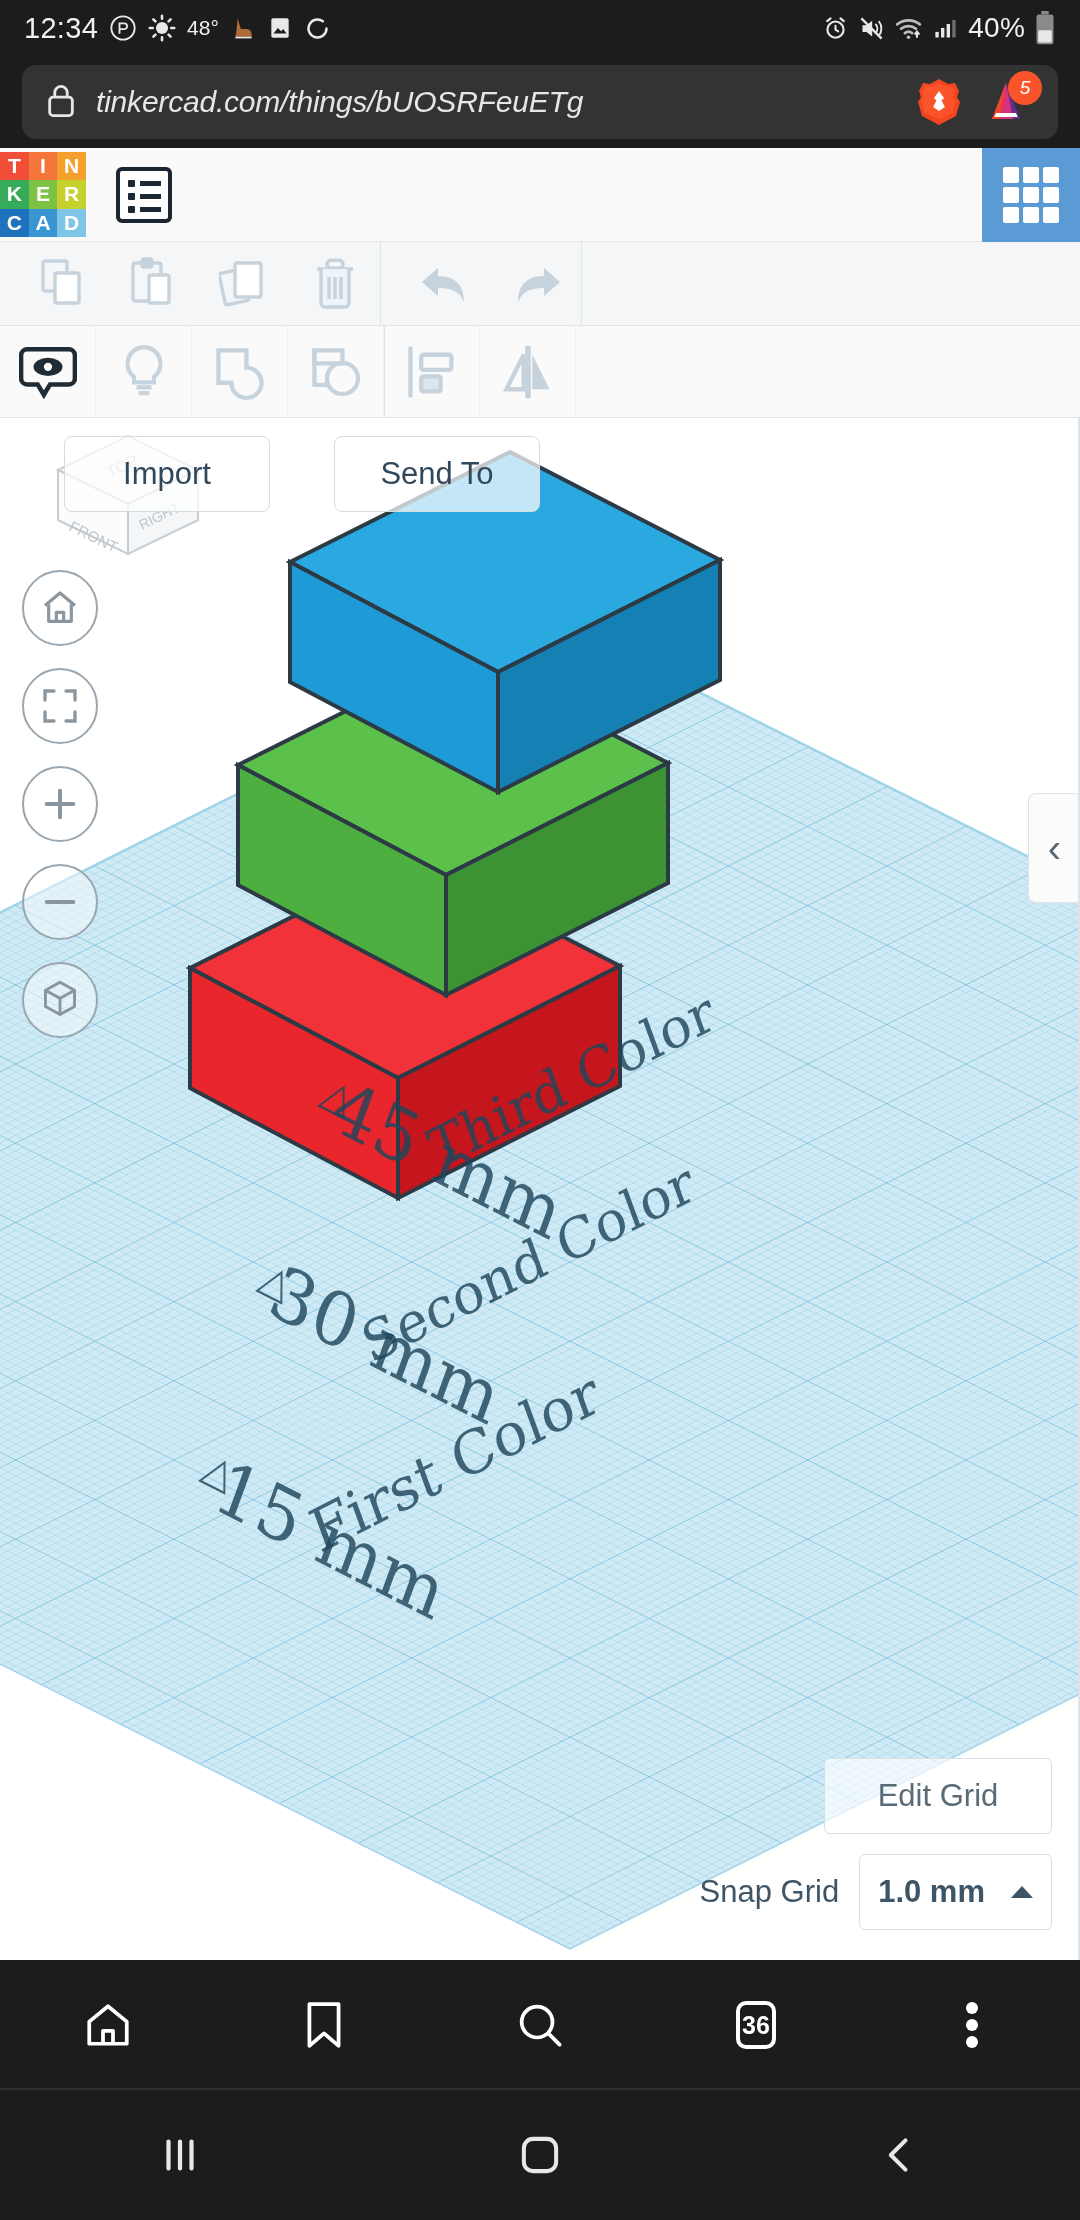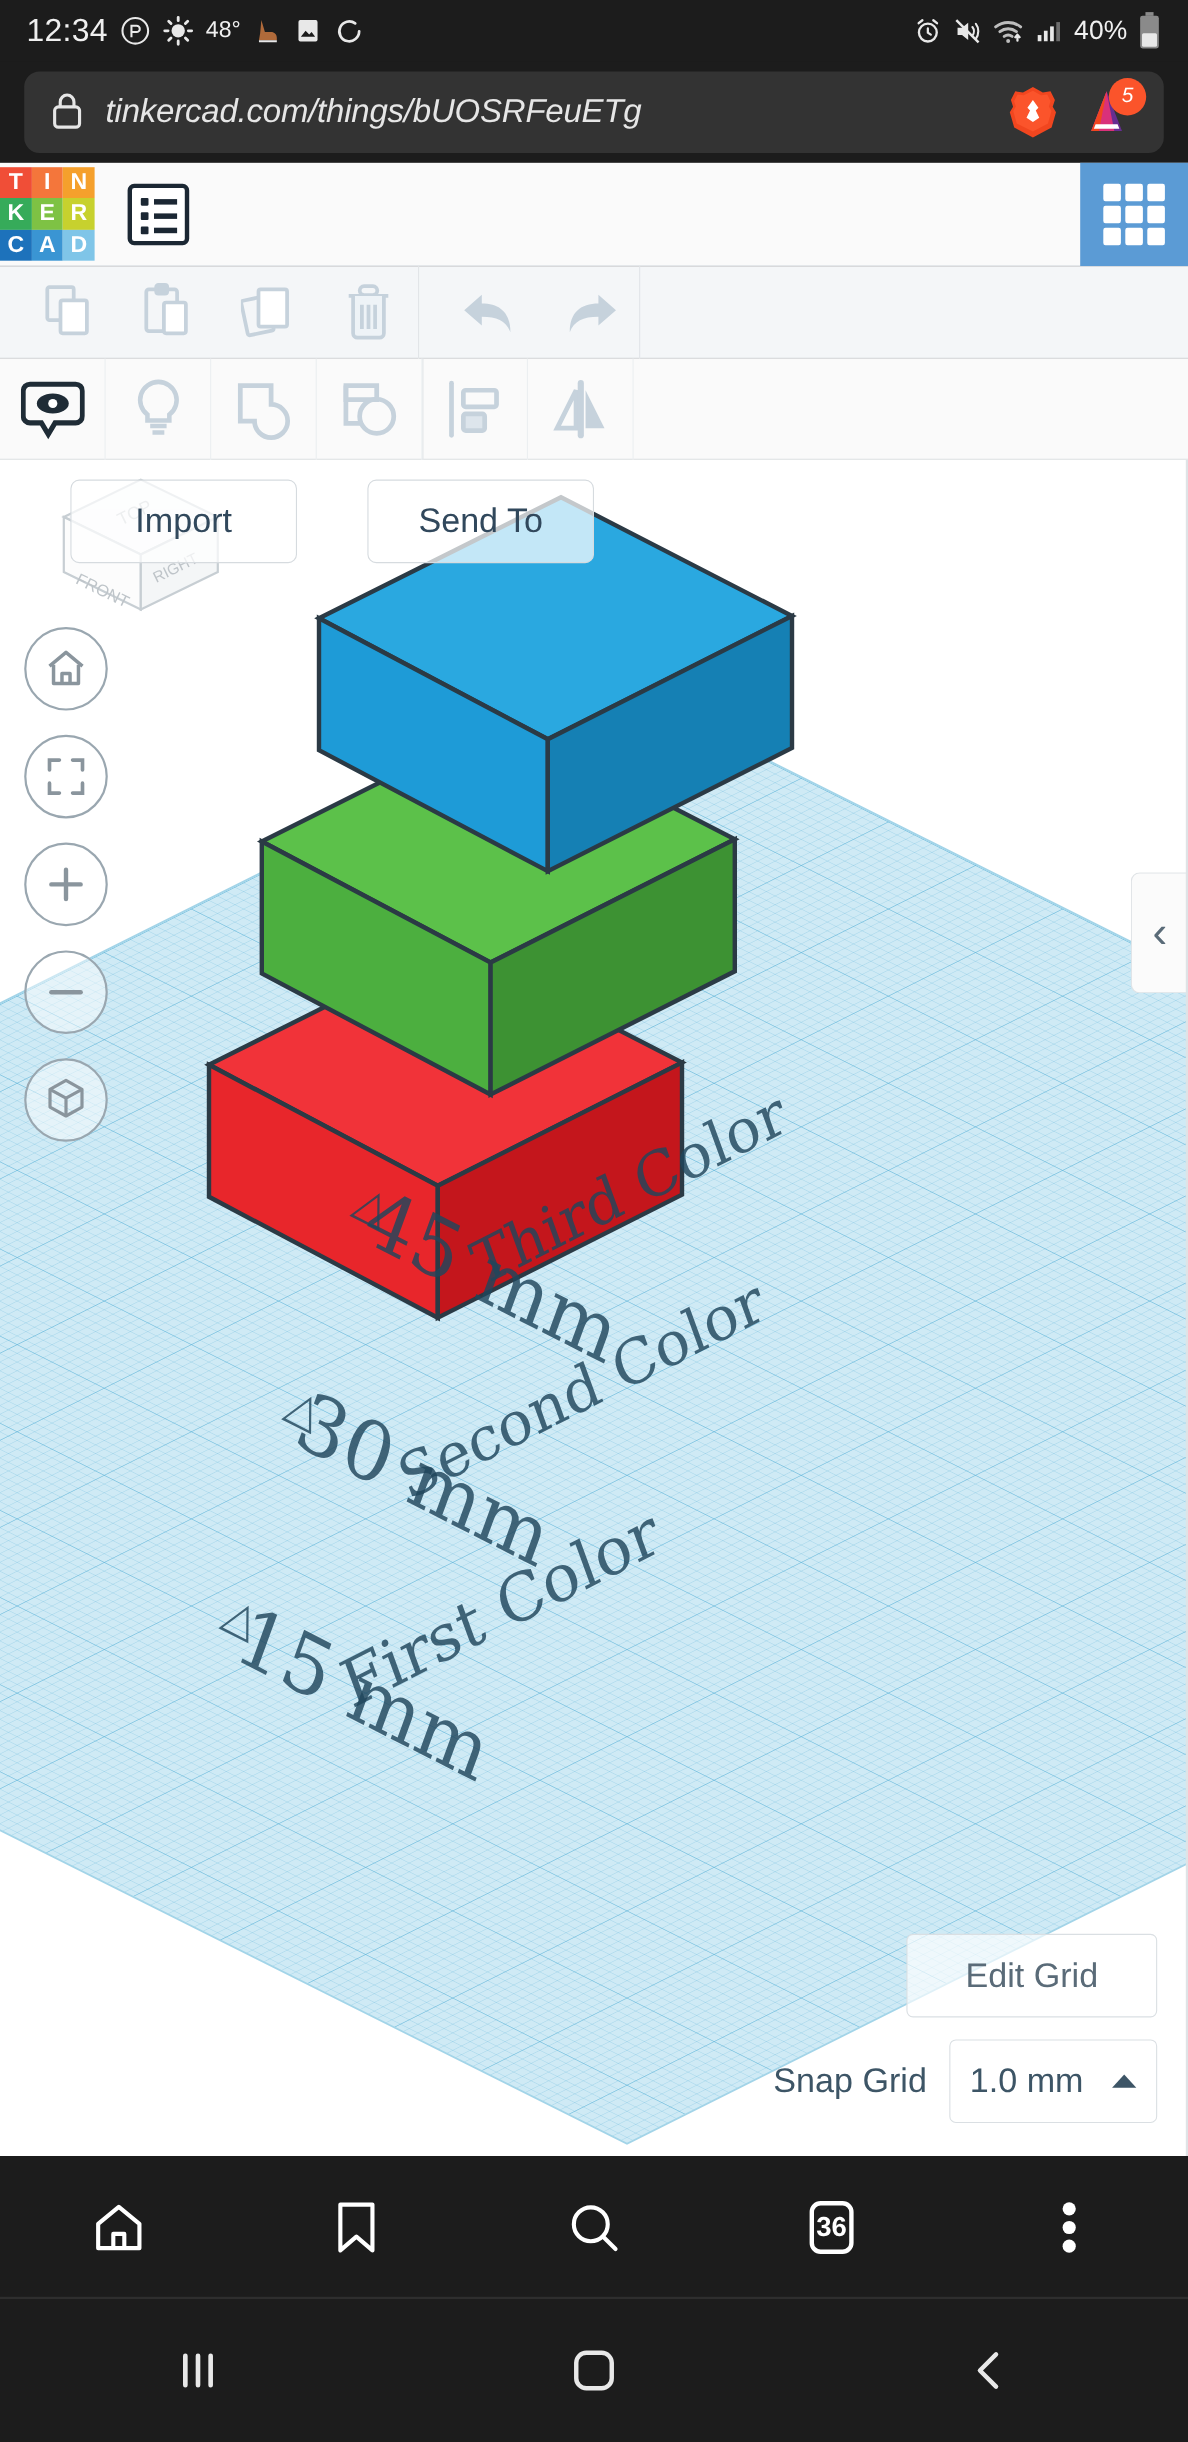--- a/index.html
+++ b/index.html
@@ -14,21 +14,21 @@
   
   .statusbar {
     position: absolute; top: 0; left: 0; width: 1080px; height: 56px;
     background: #1c1c1c; color: #e8e8e8;
     display: flex; align-items: center; padding: 0 24px;
   }
   .sb-left { display: flex; align-items: center; gap: 11px; }
   .sb-right { margin-left: auto; display: flex; align-items: center; gap: 9px; }
   .sb-time { font-size: 29px; font-weight: 400; letter-spacing: .3px; color:#f0f0f0;}
   .sb-ico { display: inline-flex; align-items: center; justify-content: center; }
-  .sb-batt-text { font-size: 24px; color: #f0f0f0; letter-spacing: .2px;}
+  .sb-batt-text { font-size: 28px; color: #f0f0f0; letter-spacing: .2px;}
   .temp { font-size: 21px; color:#f0f0f0; }
 
   
   .urlbar-wrap {
     position: absolute; top: 56px; left: 0; width: 1080px; height: 92px;
     background: #1c1c1c; display: flex; align-items: center; padding: 0 22px;
   }
   .urlbar {
     flex: 1; height: 74px; background: #333333; border-radius: 14px;
     display: flex; align-items: center; padding: 0 22px; gap: 18px;
@@ -167,21 +167,21 @@
     border: 1px solid #dadfe3; border-radius: 6px;
     display: flex; align-items: center; justify-content: center;
     font-size: 31px; color: #5a6b78;
   }
   .snaprow { position: absolute; right: 28px; bottom: 30px; display: flex; align-items: center; gap: 20px; }
   .snaplabel { font-size: 31px; color: #3d5566; }
   .snapsel {
     min-width: 182px; height: 76px; background: rgba(255,255,255,.9);
     border: 1px solid #dadfe3; border-radius: 6px;
     display: flex; align-items: center; gap: 26px; padding: 1px 18px;
-    font-size: 31px; color: #3d5566;
+    font-size: 31px; color: #3d5566; font-weight: bold;
   }
   .caret-up { width:0;height:0;border-left:11px solid transparent;border-right:11px solid transparent;
               border-bottom:12px solid #3d5566; margin-left:auto;}
   .canvas-right-border { position:absolute; right:0; top:0; width:2px; height:1542px; background:#dfe3e6; }
 
   
   .btm-nav {
     position: absolute; top: 1960px; left: 0; width: 1080px; height: 130px;
     background: #1c1c1c; display: flex; align-items: center; justify-content: space-around;
   }

